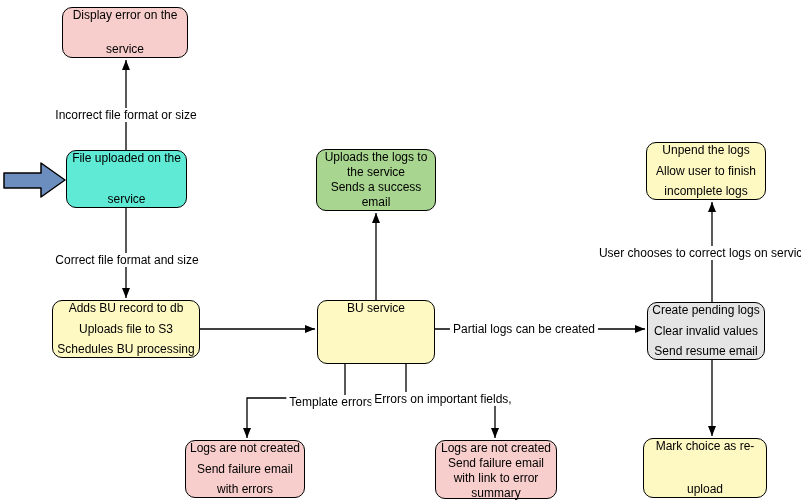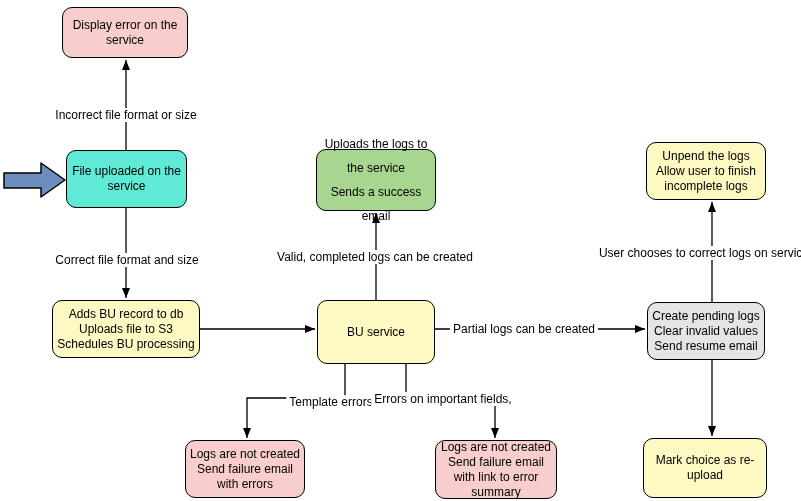--- a/index.html
+++ b/index.html
@@ -11,28 +11,28 @@
     font-size:12px;color:#000;
     overflow:hidden;
   }
   .edges{position:absolute;left:0;top:0;width:801px;height:501px;}
   .node{
     position:absolute;
     box-sizing:border-box;
     border:1.5px solid #000000;
     border-radius:10px;
     display:flex;flex-direction:column;
-    align-items:center;justify-content:center;
+    align-items:center;justify-content:space-between;
     text-align:center;line-height:15px;
     background:#ffffff;
   }
   .node div{white-space:nowrap;}
   .fill-pink{background:#f8cecc;}
   .fill-blue{background:#5eead4;}
-  .fill-green{background:#a8d58f;gap:9px;}
+  .fill-green{background:#a8d58f;}
   .fill-yellow{background:#e5e5e5;}
   .fill-white{background:#fef9c3;}
   .elabel{
     position:absolute;
     transform:translate(-50%,-50%);
     background:#ffffff;
     padding:0 3px;
     white-space:nowrap;
     text-align:center;
     line-height:14px;
@@ -115,21 +115,20 @@
 
   <div class="node fill-pink" style="left:435px;top:440px;width:122px;height:59px">
     <div>Logs are not created</div>
     <div>Send failure email</div>
     <div>with link to error</div>
     <div>summary</div>
   </div>
 
   <div class="elabel" style="left:126px;top:115px">Incorrect file format or size</div>
   <div class="elabel" style="left:127px;top:260px">Correct file format and size</div>
-  <div class="elabel" style="left:375px;top:257px">Valid, completed logs can be created</div>
   <div class="elabel" style="left:524px;top:329px">Partial logs can be created</div>
   <div class="elabel" style="left:331px;top:402px">Template errors</div>
   <div class="elabel" style="left:443px;top:399px">
     <div>Errors on important fields,</div>
   </div>
   <div class="elabel" style="left:704px;top:253px">User chooses to correct logs on service</div>
 
 </div>
 
 </body></html>

